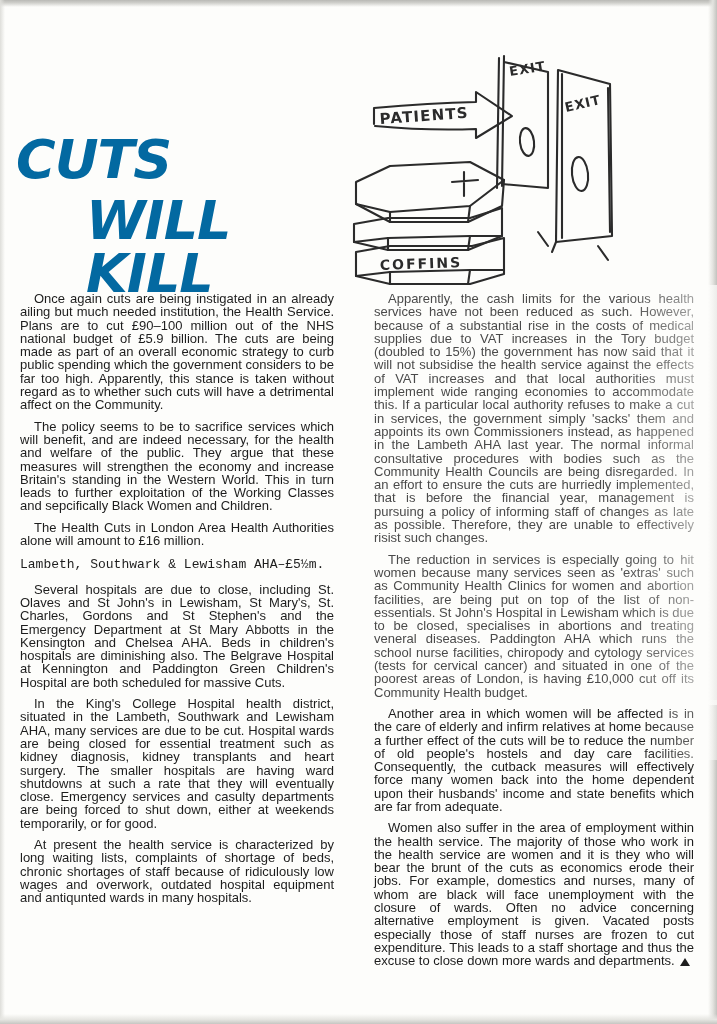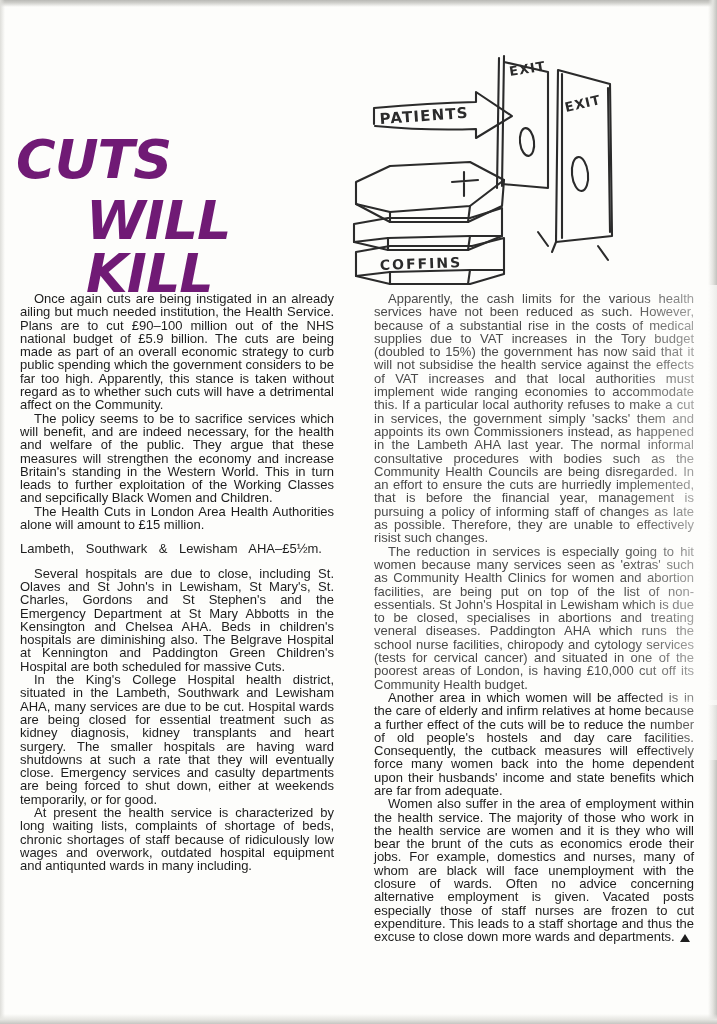--- a/index.html
+++ b/index.html
@@ -36,21 +36,21 @@
   .headline{
     position:absolute;
     left:16px;top:98px;
     width:340px;
     font-family:"DejaVu Sans", sans-serif;
     font-style:italic;
     font-weight:bold;
     font-size:54px;
     line-height:0.98;
     letter-spacing:-1px;
-    color:#701a75;
+    color:#0369a1;
     text-transform:uppercase;
   }
   .headline .l2{display:block;margin-left:70px;margin-top:8px;font-style:italic;}
 
   
   .cartoon{
     position:absolute;
     left:352px;top:46px;
     width:352px;height:246px;
   }
@@ -69,31 +69,32 @@
     text-align-last:left;
     hyphens:none;
   }
   .col p{margin:0;text-indent:14px;}
   .col-left{left:20px;width:314px;}
   .col-right{left:374px;width:320px;}
 
   
   .aha-list{
     margin:11px 12px 11px 0;
+    font-family:Liberation Mono, monospace;
   }
   .aha-list div{
     text-indent:0;
     text-align:justify;
     -moz-text-align-last:justify;
     text-align-last:justify;
     white-space:nowrap;
   }
 
   
-  .col p + p{margin-top:0;}
+  .col p + p{margin-top:8px;}
 
   
   .fade-overlay{
     position:absolute;
     left:620px;top:285px;
     width:97px;height:420px;
     background:linear-gradient(to right,rgba(253,253,251,0) 0%,rgba(253,253,251,0.30) 55%,rgba(253,253,251,0.72) 100%);
     pointer-events:none;
   }
   .fade-overlay2{
@@ -174,29 +175,29 @@
 
       <text x="214" y="66" font-family="'DejaVu Sans', sans-serif" font-size="13" font-weight="bold" fill="#2b2b2b" letter-spacing="1" transform="rotate(-13 214 66)">EXIT</text>
 
       <text x="28" y="224" font-family="'DejaVu Sans', sans-serif" font-size="14" font-weight="bold" fill="#2b2b2b" letter-spacing="2" transform="rotate(-2 28 224)">COFFINS</text>
     </svg>
   </div>
 
   <div class="col col-left">
     <p>Once again cuts are being instigated in an already ailing but much needed institution, the Health Service. Plans are to cut £90–100 million out of the NHS national budget of £5.9 billion. The cuts are being made as part of an overall economic strategy to curb public spending which the government considers to be far too high. Apparently, this stance is taken without regard as to whether such cuts will have a detrimental affect on the Community.</p>
     <p>The policy seems to be to sacrifice services which will benefit, and are indeed necessary, for the health and welfare of the public. They argue that these measures will strengthen the economy and increase Britain's standing in the Western World. This in turn leads to further exploitation of the Working Classes and sepcifically Black Women and Children.</p>
-    <p>The Health Cuts in London Area Health Authorities alone will amount to £15 million.</p>
+    <p>The Health Cuts in London Area Health Authorities alone will amount to £16 million.</p>
 
     <div class="aha-list">
       <div>Lambeth, Southwark &amp; Lewisham AHA–£5½m.</div>
     </div>
 
     <p>Several hospitals are due to close, including St. Olaves and St John's in Lewisham, St Mary's, St. Charles, Gordons and St Stephen's and the Emergency Department at St Mary Abbotts in the Kensington and Chelsea AHA. Beds in children's hospitals are diminishing also. The Belgrave Hospital at Kennington and Paddington Green Children's Hospital are both scheduled for massive Cuts.</p>
     <p>In the King's College Hospital health district, situated in the Lambeth, Southwark and Lewisham AHA, many services are due to be cut. Hospital wards are being closed for essential treatment such as kidney diagnosis, kidney transplants and heart surgery. The smaller hospitals are having ward shutdowns at such a rate that they will eventually close. Emergency services and casulty departments are being forced to shut down, either at weekends temporarily, or for good.</p>
-    <p>At present the health service is characterized by long waiting lists, complaints of shortage of beds, chronic shortages of staff because of ridiculously low wages and overwork, outdated hospital equipment and antiqunted wards in many including.</p>
+    <p>At present the health service is characterized by long waiting lists, complaints of shortage of beds, chronic shortages of staff because of ridiculously low wages and overwork, outdated hospital equipment and antiqunted wards in many hospitals.</p>
   </div>
 
   <div class="col col-right">
     <p class="faded-soft">Apparently, the cash limits for the various health services have not been reduced as such. However, because of a substantial rise in the costs of medical supplies due to VAT increases in the Tory budget (doubled to 15%) the government has now said that it will not subsidise the health service against the effects of VAT increases and that local authorities must implement wide ranging economies to accommodate this. If a particular local authority refuses to make a cut in services, the government simply 'sacks' them and appoints its own Commissioners instead, as happened in the Lambeth AHA last year. The normal informal consultative procedures with bodies such as the Community Health Councils are being disregarded. In an effort to ensure the cuts are hurriedly implemented, that is before the financial year, management is pursuing a policy of informing staff of changes as late as possible. Therefore, they are unable to effectively risist such changes.</p>
     <p class="faded-soft">The reduction in services is especially going to hit women because many services seen as 'extras' such as Community Health Clinics for women and abortion facilities, are being put on top of the list of non-essentials. St John's Hospital in Lewisham which is due to be closed, specialises in abortions and treating veneral diseases. Paddington AHA which runs the school nurse facilities, chiropody and cytology services (tests for cervical cancer) and situated in one of the poorest areas of London, is having £10,000 cut off its Community Health budget.</p>
     <p>Another area in which women will be affected is in the care of elderly and infirm relatives at home because a further effect of the cuts will be to reduce the number of old people's hostels and day care facilities. Consequently, the cutback measures will effectively force many women back into the home dependent upon their husbands' income and state benefits which are far from adequate.</p>
     <p><span>Women also suffer in the area of employment within the health service. The majority of those who work in the health service are women and it is they who will bear the brunt of the cuts as economics erode their jobs. For example, domestics and nurses, many of whom are black will face unemployment with the closure of wards. Often no advice concerning alternative employment is given. Vacated posts especially those of staff nurses are frozen to cut expenditure. This leads to a staff shortage and thus the excuse to close down more wards and departments.</span><span class="endmark"></span></p>
   </div>
 
   <div class="fade-overlay"></div>

